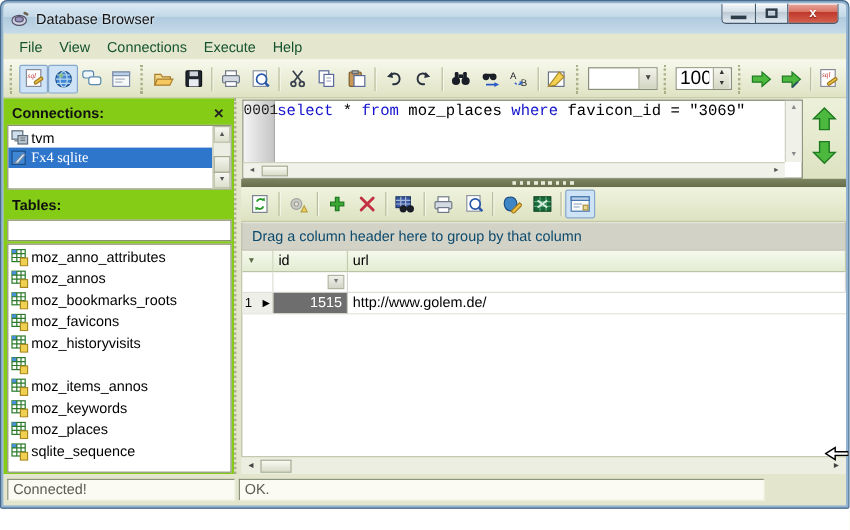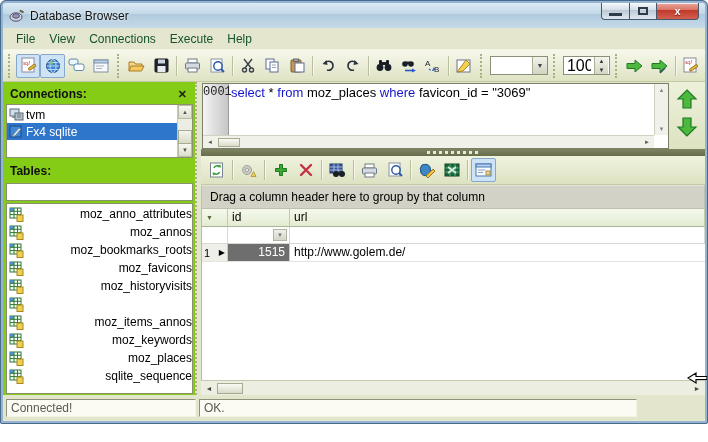--- a/index.html
+++ b/index.html
@@ -56,43 +56,43 @@
   .main { flex:1; display:flex; min-height:0; }
 
   
   .leftpanel { width:192px; flex:0 0 192px; display:flex; flex-direction:column; background:#84cc16; padding:2px 0 0 3px; }
   .panelheader { height:20px; display:flex; align-items:center; font-size:12px; font-weight:bold; color:#111;
                  padding:0 4px; }
   .panelheader .hx { margin-left:auto; font-size:11px; font-weight:bold; color:#222; padding:0 4px; }
   .connlist { height:54px; background:#fff; border:1px solid #8a9070; display:flex; margin-right:2px; }
   .connitems { flex:1; padding-top:1px; }
   .connitem { height:17px; display:flex; align-items:center; font-size:12px; padding-left:2px; color:#000; }
-  .connitem.selected { background:#2e75cc; color:#fff; }
+  .connitem.selected { background:#2e75cc; color:#fff;font-family:Liberation Serif, serif; }
   .vscroll { width:15px; background:#eceee4; border-left:1px solid #c8cbb4; display:flex; flex-direction:column; }
   .vscroll .arr { height:14px; font-size:6px; color:#555; display:flex; align-items:center; justify-content:center;
                   background:linear-gradient(#f8f8f2,#dcdfcc); border:1px solid #b8bda2; }
   .vscroll .track { flex:1; position:relative; }
   .vscroll .thumb { position:absolute; left:0; right:0; top:45%; height:14px;
                     background:linear-gradient(#f4f5ee,#d8dbc8); border:1px solid #a8ad92; }
   .tablesfilter { height:18px; margin:2px 2px 2px 0; border:1px solid #8a9070; background:#fff;
                   font-size:12px; padding:1px 3px; font-family:"Liberation Sans",sans-serif; width:auto; }
   .tableslist { flex:1; background:#fff; border:1px solid #8a9070; margin:0 2px 1px 0; overflow:hidden; padding-top:1px; }
-  .titem { height:18px; display:flex; align-items:center; gap:2px; font-size:12px; padding-left:2px; color:#000;justify-content:space-between; }
+  .titem { height:18px; display:flex; align-items:center; gap:2px; font-size:12px; padding-left:2px; color:#000; }
 
   
   .vsplit { width:6px; flex:0 0 6px; background:#e3e6cd; border-left:2px dotted #a9b088; }
 
   
   .rightcol { flex:1; display:flex; flex-direction:column; min-width:0; }
 
   .sqlrow { height:67px; flex:0 0 67px; display:flex; background:#e3e6cd; }
   .sqledit { flex:1; border:1px solid #7a8066; background:#fff; position:relative; display:flex; margin:1px 0 0 1px; }
   .gutter { width:26px; background:linear-gradient(90deg,#f4f4f4,#c6c6c6); border-right:1px solid #9a9a9a;
             font-family:"Liberation Mono", monospace; font-size:12px; color:#222; text-align:center; padding-top:1px; }
-  .code { flex:1; font-family:Liberation Sans, sans-serif; font-size:13px; white-space:pre; padding:1px 2px;
+  .code { flex:1; font-family:Liberation Mono, monospace; font-size:13px; white-space:pre; padding:1px 2px;
           color:#000; overflow:hidden; }
   .code .kw { color:#1414cc; }
   .sql-vscroll { position:absolute; right:0; top:0; bottom:13px; width:14px; background:#f0f1e9;
                  border-left:1px solid #d0d2c0; display:flex; flex-direction:column; justify-content:space-between; }
   .sql-vscroll .arr { height:12px; font-size:6px; color:#888; display:flex; align-items:center; justify-content:center; }
   .sql-hscroll { position:absolute; left:0; right:14px; bottom:0; height:13px; background:#f0f1e9;
                  border-top:1px solid #d0d2c0; display:flex; align-items:center; }
   .sql-hscroll .arr { width:14px; font-size:6px; color:#555; text-align:center; }
   .sql-hscroll .thumb { width:22px; height:9px; background:linear-gradient(#fafaf4,#dadcc9);
                         border:1px solid #a8ad92; margin-left:1px; }
@@ -102,21 +102,21 @@
 
   .hsplit { height:7px; flex:0 0 7px; background:linear-gradient(#7d8461,#666d4b); display:flex;
             align-items:center; justify-content:center; }
   .hsplit .dots { width:52px; height:3px;
             background-image:repeating-linear-gradient(90deg,#e9ebda 0 3px,transparent 3px 6px); }
 
   .gridtoolbar { height:29px; flex:0 0 29px; display:flex; align-items:center;
                  background:linear-gradient(#f0f3de,#dde2c2); border-bottom:1px solid #c3c8a5; padding-left:3px; }
 
   .groupby { height:24px; flex:0 0 24px; background:#d2d2c6; border:1px solid #c0c0b2; border-top-color:#e4e4da;
-             display:flex; align-items:center; font-size:12px; color:#000000; padding-left:8px; }
+             display:flex; align-items:center; font-size:12px; color:#0c4a6e; padding-left:8px; }
 
   .grid { flex:1; background:#fff; position:relative; overflow:hidden; border-left:1px solid #b8bda0; }
   .gridrow { display:flex; }
   .ghead { height:18px; }
   .ghead .cell { background:linear-gradient(#f5f9ec,#e3ecd2); border-right:1px solid #c2ccab;
                  border-bottom:1px solid #aab693; font-size:12px; color:#000; padding:1px 4px; }
   .c-ind { width:26px; flex:0 0 26px; display:flex; align-items:center; }
   .c-id  { width:62px; flex:0 0 62px; }
   .c-url { flex:1; }
   .gfilter { height:17px; border-bottom:1px solid #d8d8d0; }

